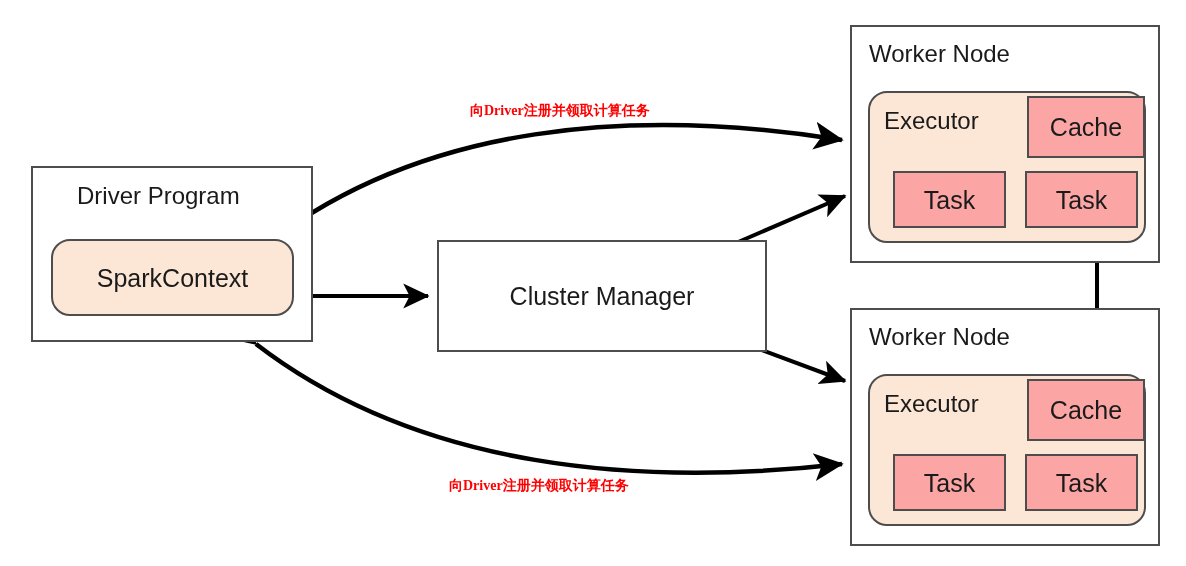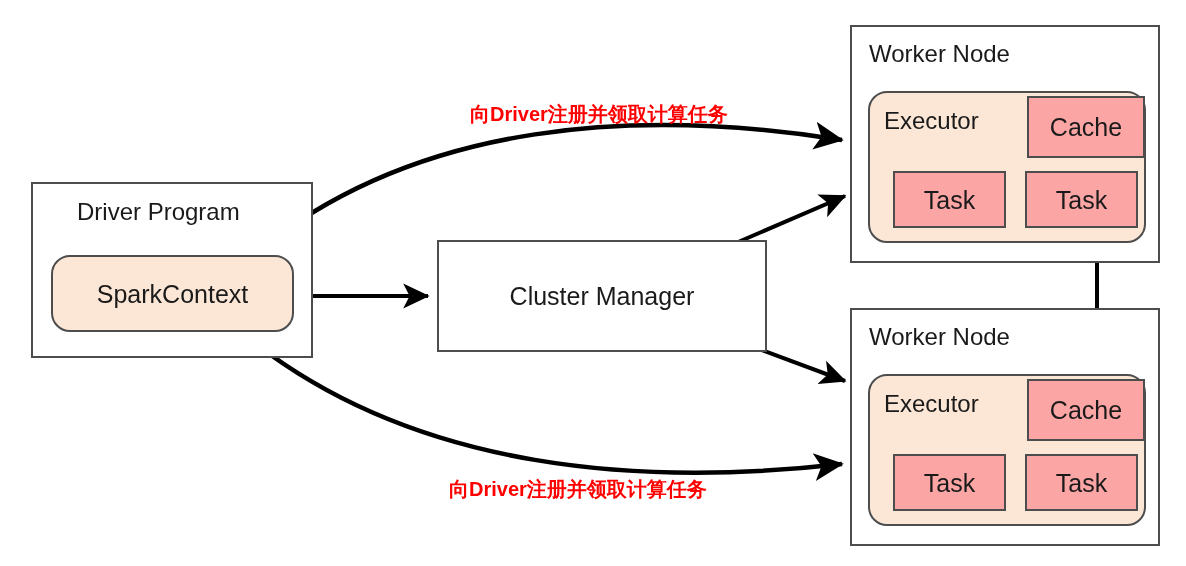--- a/index.html
+++ b/index.html
@@ -46,25 +46,25 @@
     color: #1a1a1a;
     font-size: 25px;
     line-height: 1;
     white-space: nowrap;
   }
   .fill-light { background: #fce6d5; border-radius: 19px; }
   .fill-mid   { background: #fca5a5; padding-left: 20px; }
   .annotation {
     position: absolute;
     color: #ff0000;
-    font-size: 20px;
+    font-size: 14px;
     font-weight: bold;
     line-height: 1;
     white-space: nowrap;
-    font-family: Liberation Sans, sans-serif;
+    font-family: Liberation Serif, serif;
   }
 </style>
 </head>
 <body>
 
 <div id="canvas">
 
   <svg id="wires" viewBox="0 0 1186 566" xmlns="http://www.w3.org/2000/svg">
     <defs>
       <marker id="ah" markerWidth="7" markerHeight="7" refX="6.2" refY="3.5" orient="auto" markerUnits="strokeWidth">
@@ -78,21 +78,21 @@
 
     <line x1="729" y1="338" x2="845" y2="381" stroke="#000000" stroke-width="4" marker-start="url(#ah)" marker-end="url(#ah)"></line>
 
     <line x1="1097" y1="255" x2="1097" y2="378" stroke="#000000" stroke-width="4" marker-start="url(#ah)" marker-end="url(#ah)"></line>
 
     <path d="M 258,251 C 420,120 640,108 842,140" fill="none" stroke="#000000" stroke-width="4.5" marker-start="url(#ah)" marker-end="url(#ah)"></path>
 
     <path d="M 256,344 C 420,470 640,487 842,464" fill="none" stroke="#000000" stroke-width="4.5" marker-start="url(#ah)" marker-end="url(#ah)"></path>
   </svg>
 
-  <div class="box" style="left:31px; top:182px; width:282px; height:176px;">
+  <div class="box" style="left:31px; top:166px; width:282px; height:176px;">
     <div class="node-title" style="left:44px; top:16px;">Driver Program</div>
     <div class="box fill-light" style="left:18px; top:71px; width:243px; height:77px;">
       <div class="centered-label">SparkContext</div>
     </div>
   </div>
 
   <div class="box" style="left:437px; top:240px; width:330px; height:112px;">
     <div class="centered-label">Cluster Manager</div>
   </div>
 

